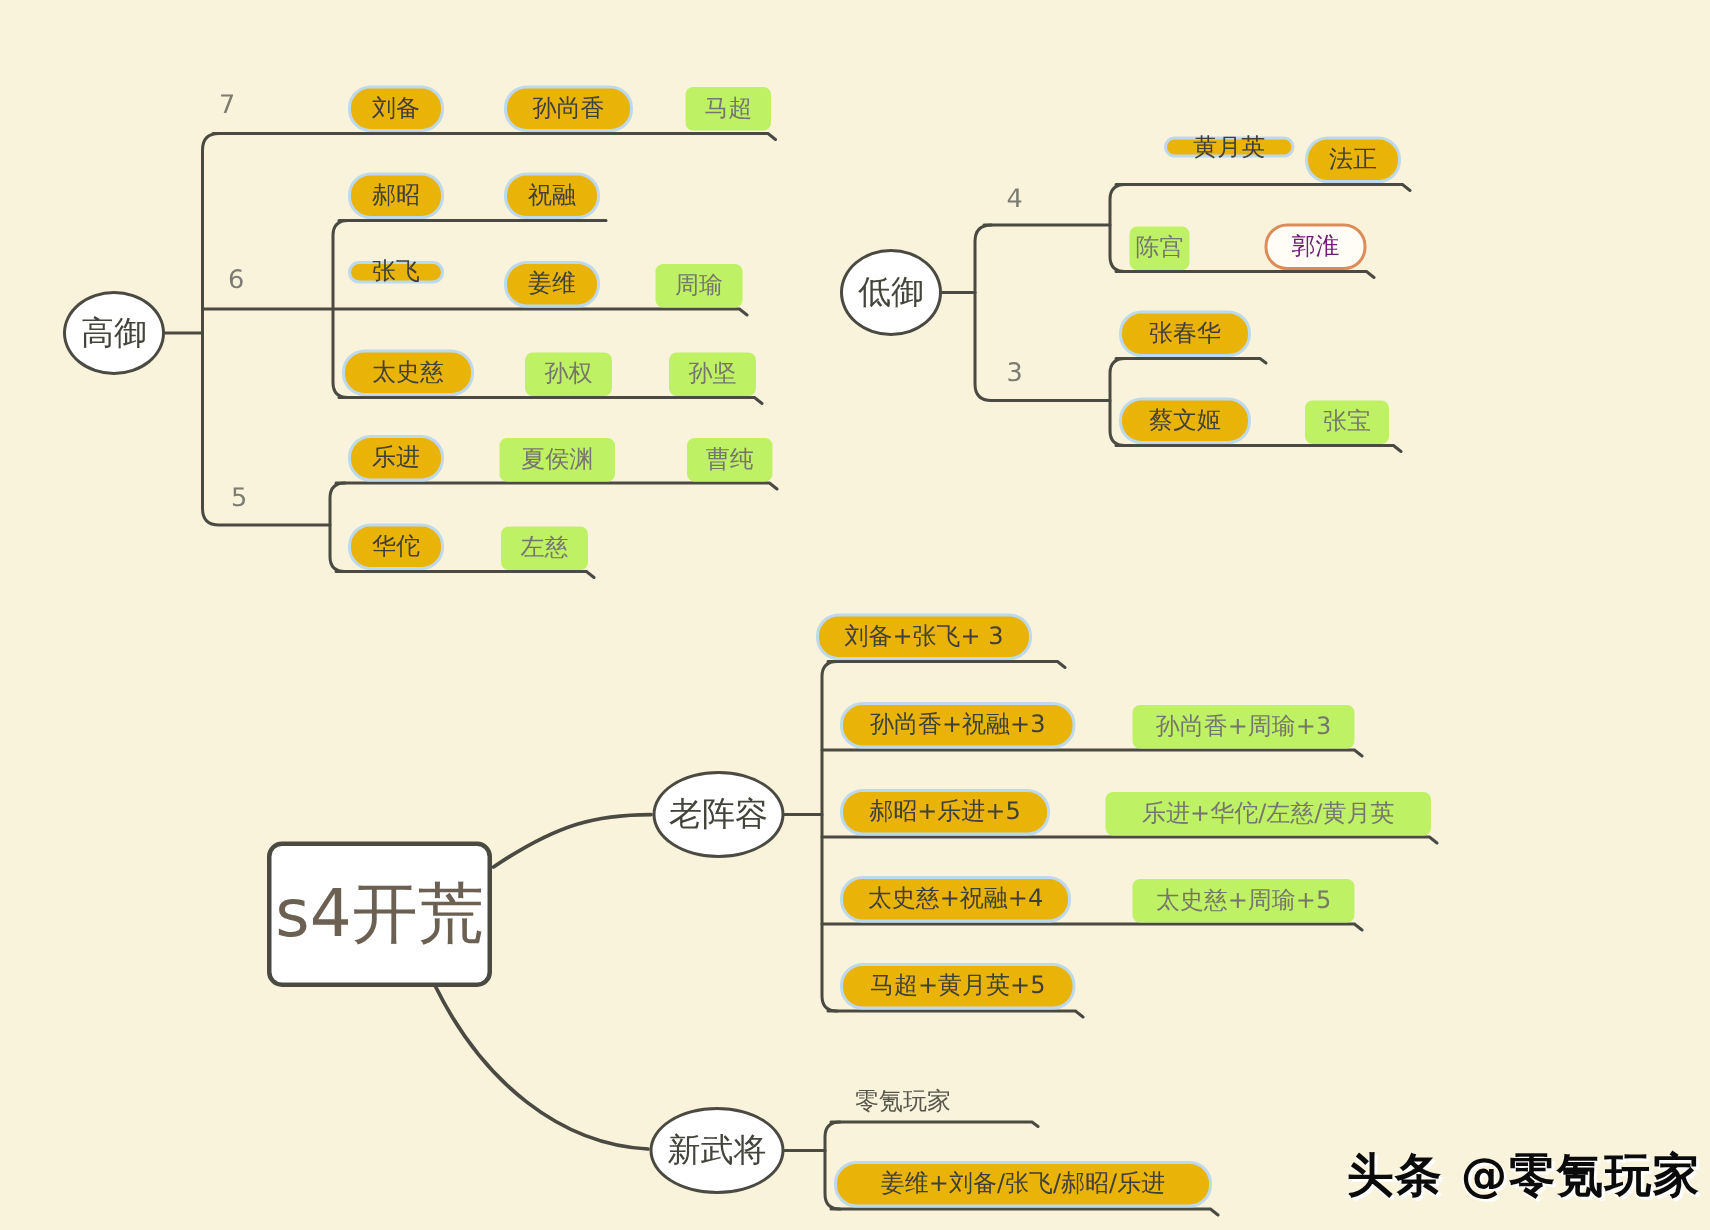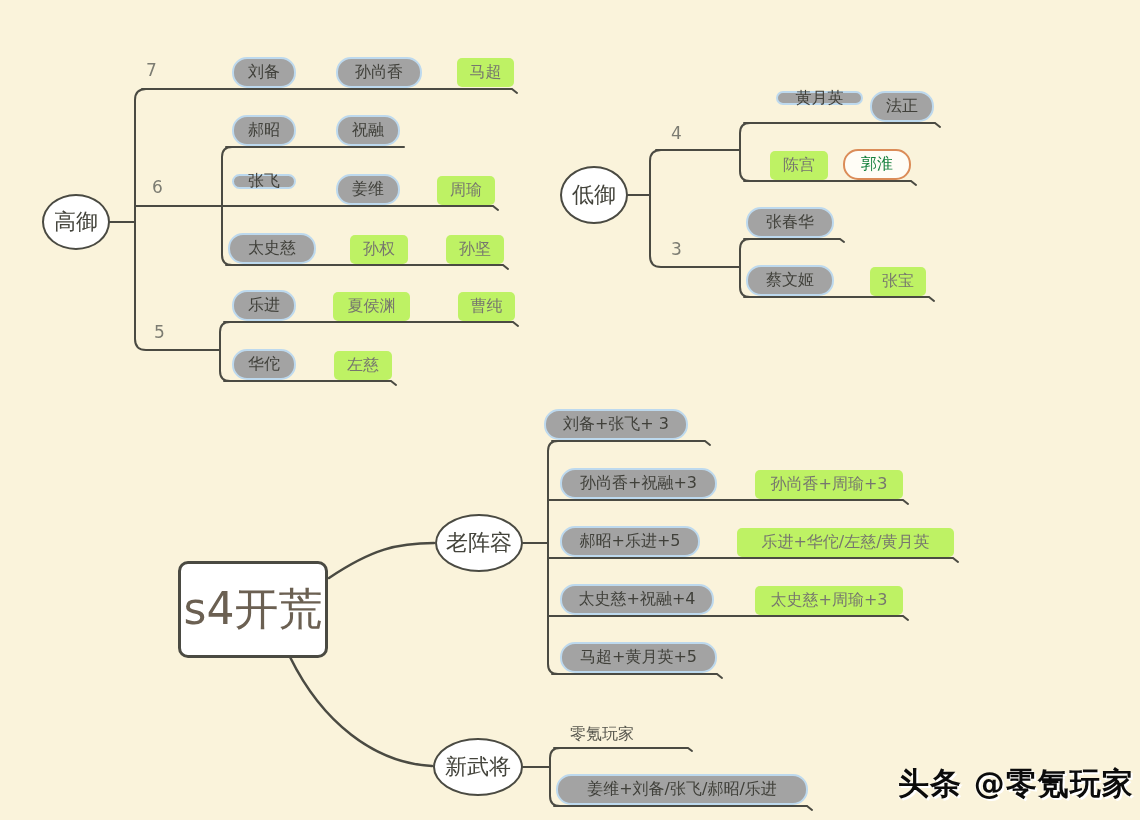--- a/index.html
+++ b/index.html
@@ -15,30 +15,30 @@
   }
   #wires{position:absolute;left:0;top:0;z-index:1;}
   #wires path{stroke:#4A4A42;stroke-width:2;fill:none;stroke-linecap:round;}
   #wires path.curve{stroke-width:2.5;}
 
   .pill,.gray,.orangepill,.ellipse,.rootnode,.num,.note,.watermark{
     position:absolute;box-sizing:border-box;white-space:nowrap;z-index:2;
     display:flex;align-items:center;justify-content:center;
   }
   .pill{
-    background:#a3a3a3;border:2px solid #BDD9EE;border-radius:15px;
+    background:#eab308;border:2px solid #BDD9EE;border-radius:15px;
     font-size:16px;color:#40403A;
   }
   .gray{
     background:#bef264;border-radius:5px;
     font-size:16px;color:#76766E;
   }
   .orangepill{
     background:#FFFDF6;border:2px solid #DB8C58;border-radius:15px;
-    font-size:16px;color:#15803d;
+    font-size:16px;color:#701a75;
   }
   .ellipse{
     background:#FFFFFF;border:2px solid #4A4A42;border-radius:50%;
     font-size:22px;color:#44443C;
   }
   .rootnode{
     background:#FFFFFF;border:3px solid #4A4A42;border-radius:10px;
     font-size:44px;color:#6B6052;
   }
   .num{font-size:17px;color:#7C7C72;}
@@ -111,38 +111,38 @@
   <div class="pill" style="left:232px;top:290px;width:64px;height:31px;">乐进</div>
   <div class="gray" style="left:333px;top:292px;width:77px;height:29px;">夏侯渊</div>
   <div class="gray" style="left:458px;top:292px;width:57px;height:29px;">曹纯</div>
   <div class="pill" style="left:232px;top:349px;width:64px;height:31px;">华佗</div>
   <div class="gray" style="left:334px;top:351px;width:58px;height:29px;">左慈</div>
 
   <div class="ellipse" style="left:560px;top:166px;width:68px;height:58px;">低御</div>
   <div class="num" style="left:671px;top:123px;">4</div>
   <div class="pill" style="left:776px;top:91px;width:87px;height:14px;">黄月英</div>
   <div class="pill" style="left:870px;top:91px;width:64px;height:31px;">法正</div>
-  <div class="gray" style="left:770px;top:151px;width:58px;height:29px;">陈宫</div>
+  <div class="gray" style="left:753px;top:151px;width:40px;height:29px;">陈宫</div>
   <div class="orangepill" style="left:843px;top:149px;width:68px;height:31px;">郭淮</div>
   <div class="num" style="left:671px;top:239px;">3</div>
   <div class="pill" style="left:746px;top:207px;width:88px;height:31px;">张春华</div>
   <div class="pill" style="left:746px;top:265px;width:88px;height:31px;">蔡文姬</div>
   <div class="gray" style="left:870px;top:267px;width:56px;height:29px;">张宝</div>
 
   <div class="rootnode" style="left:178px;top:561px;width:150px;height:97px;">s4开荒</div>
   <div class="ellipse" style="left:435px;top:514px;width:88px;height:58px;">老阵容</div>
   <div class="ellipse" style="left:433px;top:738px;width:90px;height:58px;">新武将</div>
 
   <div class="pill" style="left:544px;top:409px;width:144px;height:31px;">刘备+张飞+ 3</div>
   <div class="pill" style="left:560px;top:468px;width:157px;height:31px;">孙尚香+祝融+3</div>
   <div class="gray" style="left:755px;top:470px;width:148px;height:29px;">孙尚香+周瑜+3</div>
   <div class="pill" style="left:560px;top:526px;width:140px;height:31px;">郝昭+乐进+5</div>
   <div class="gray" style="left:737px;top:528px;width:217px;height:29px;">乐进+华佗/左慈/黄月英</div>
   <div class="pill" style="left:560px;top:584px;width:154px;height:31px;">太史慈+祝融+4</div>
-  <div class="gray" style="left:755px;top:586px;width:148px;height:29px;">太史慈+周瑜+3</div>
+  <div class="gray" style="left:755px;top:586px;width:148px;height:29px;">太史慈+周瑜+5</div>
   <div class="pill" style="left:560px;top:642px;width:157px;height:31px;">马超+黄月英+5</div>
 
   <div class="note" style="left:570px;top:724px;">零氪玩家</div>
   <div class="pill" style="left:556px;top:774px;width:252px;height:31px;">姜维+刘备/张飞/郝昭/乐进</div>
 
   <div class="watermark" style="left:898px;top:763px;">头条 @零氪玩家</div>
 
 </div>
 
 </body></html>

